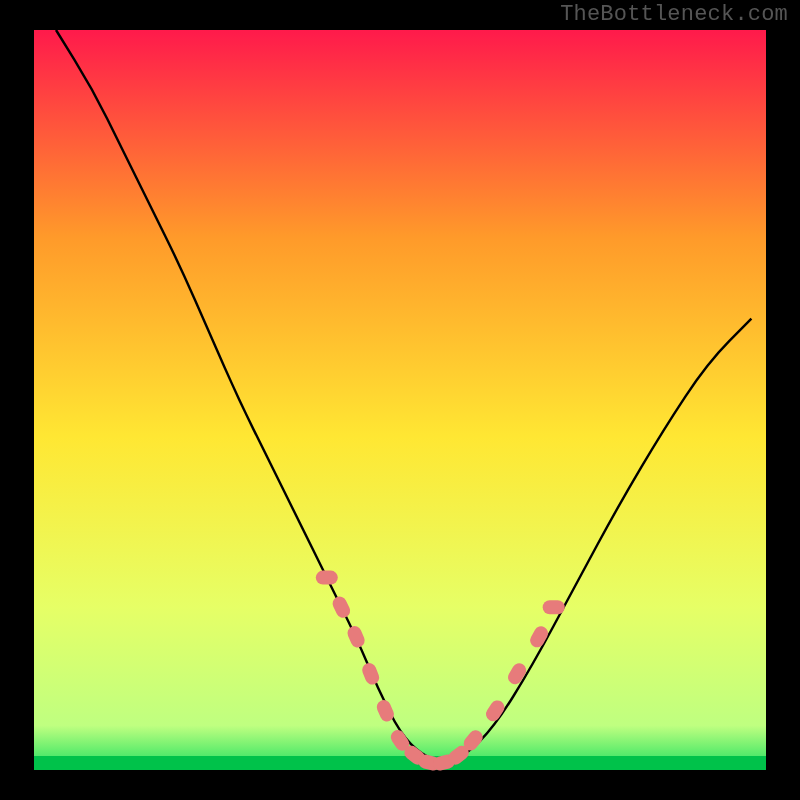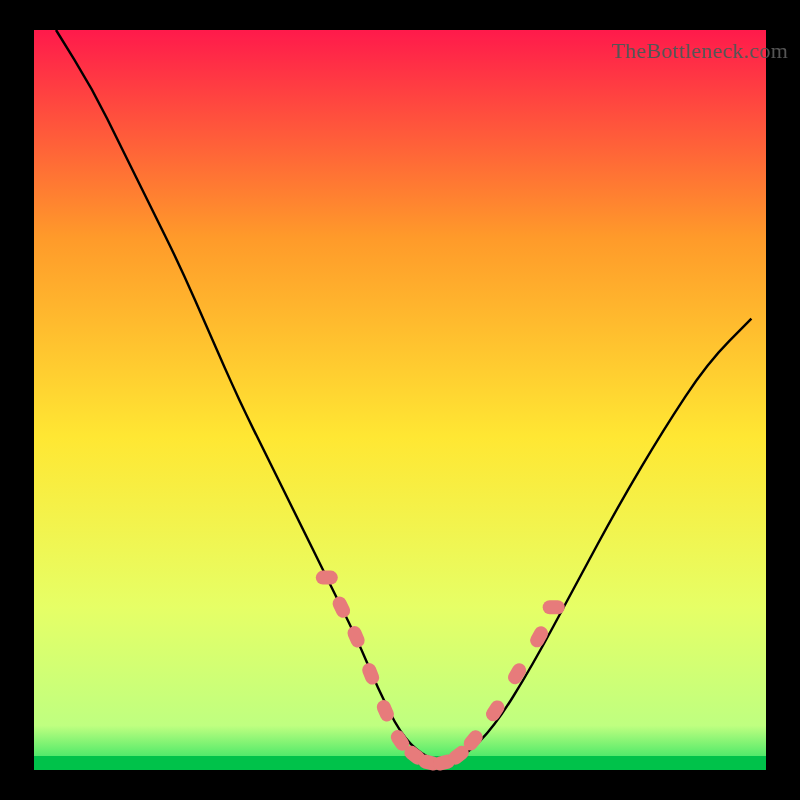--- a/index.html
+++ b/index.html
@@ -13,26 +13,25 @@
   .stage {
     position: relative;
     width: 800px;
     height: 800px;
     background: #000;
   }
   .watermark {
     position: absolute;
     top: 2px;
     right: 12px;
-    font-family: Liberation Serif, serif;
+    font-family: Liberation Mono, monospace;
     font-size: 22px;
     color: #555;
     letter-spacing: 0.2px;
     font-weight: 500;
-    margin-top: 36px;
   }
   svg {
     display: block;
   }
 </style>
 </head>
 <body>
 
 <div class="stage">
 

